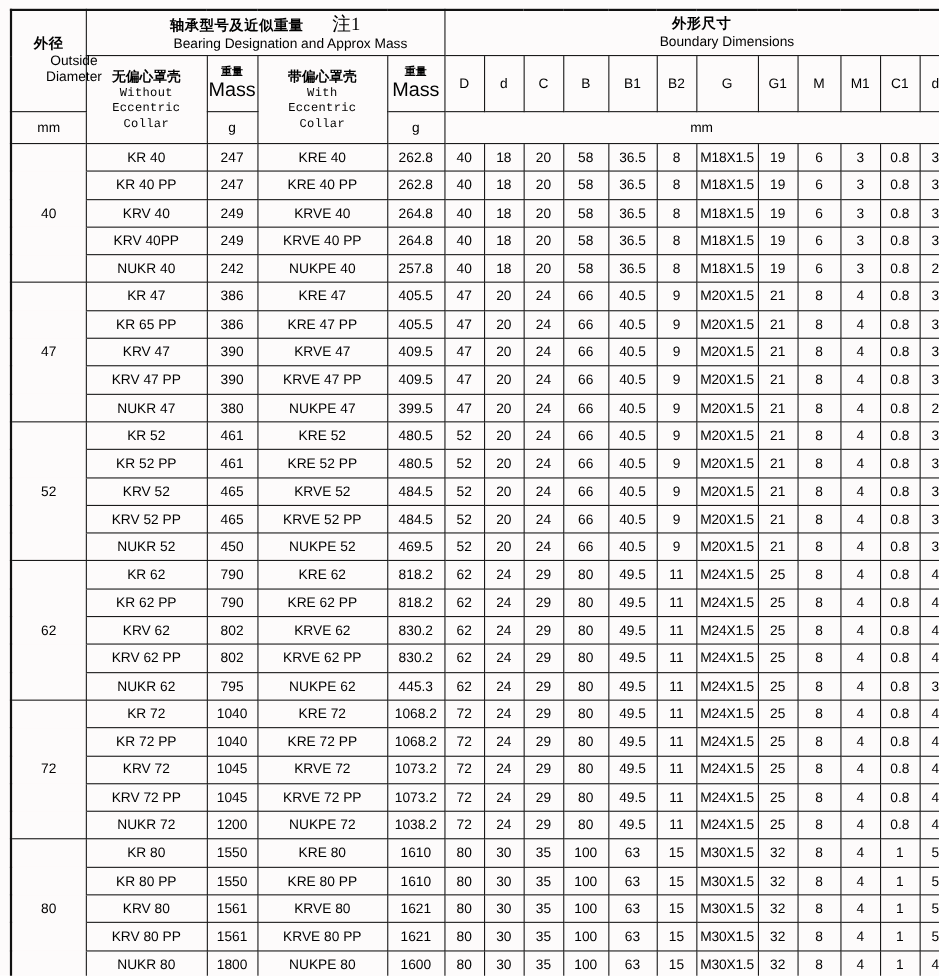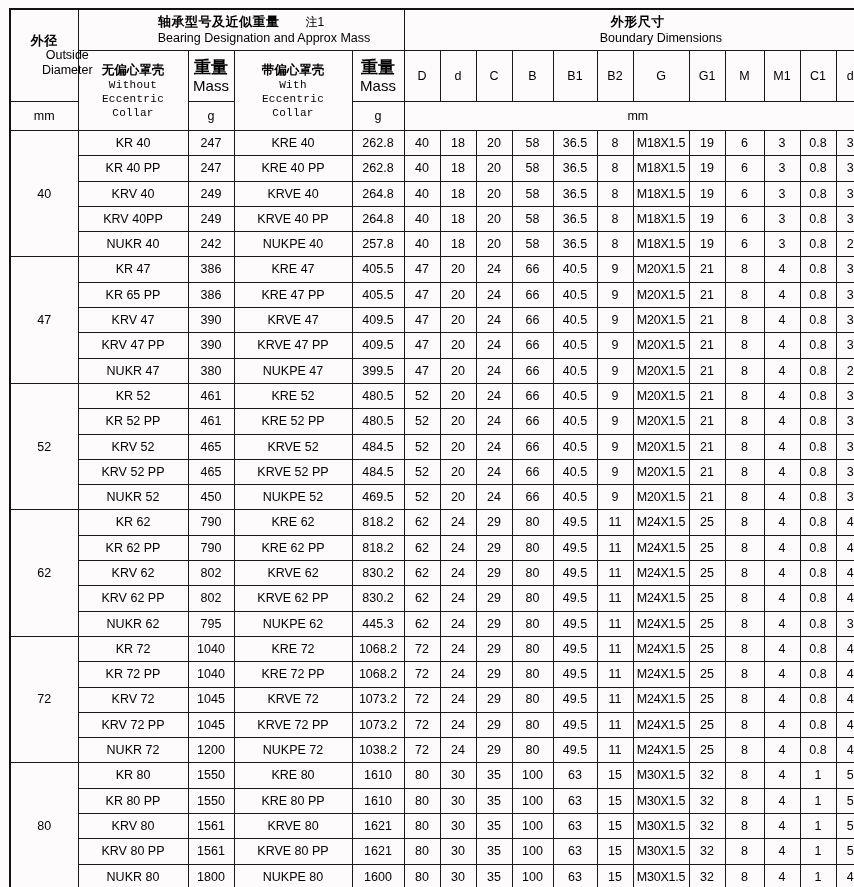--- a/index.html
+++ b/index.html
@@ -48,22 +48,22 @@
     font-weight: bold;
     font-size: 13px;
     letter-spacing: 0.5px;
   }
   .en {
     font-family: "Liberation Sans", sans-serif;
     font-size: 12.5px;
     padding-left: 46px;
   }
   .note {
-    font-family: Liberation Sans, sans-serif;
-    font-size: 12px;
+    font-family: Liberation Serif, serif;
+    font-size: 17px;
   }
 
   
   .hdr-group {
     height: 40px;
   }
   .hdr-group .cn {
     display: inline-block;
   }
   .grp-title {
@@ -118,25 +118,25 @@
     letter-spacing: 0.3px;
     line-height: 1.28;
   }
 
   .mass-cell {
     height: 50px;
   }
   .mass-cell .cn-line {
     font-family: "DejaVu Sans", sans-serif;
     font-weight: bold;
-    font-size: 17px;
+    font-size: 10px;
     display: block;
   }
   .mass-cell .en-line {
-    font-size: 15px;
+    font-size: 18px;
     display: block;
   }
 
   .unit-row td {
     height: 28px;
     font-size: 13px;
   }
 
   
   tbody tr td {

